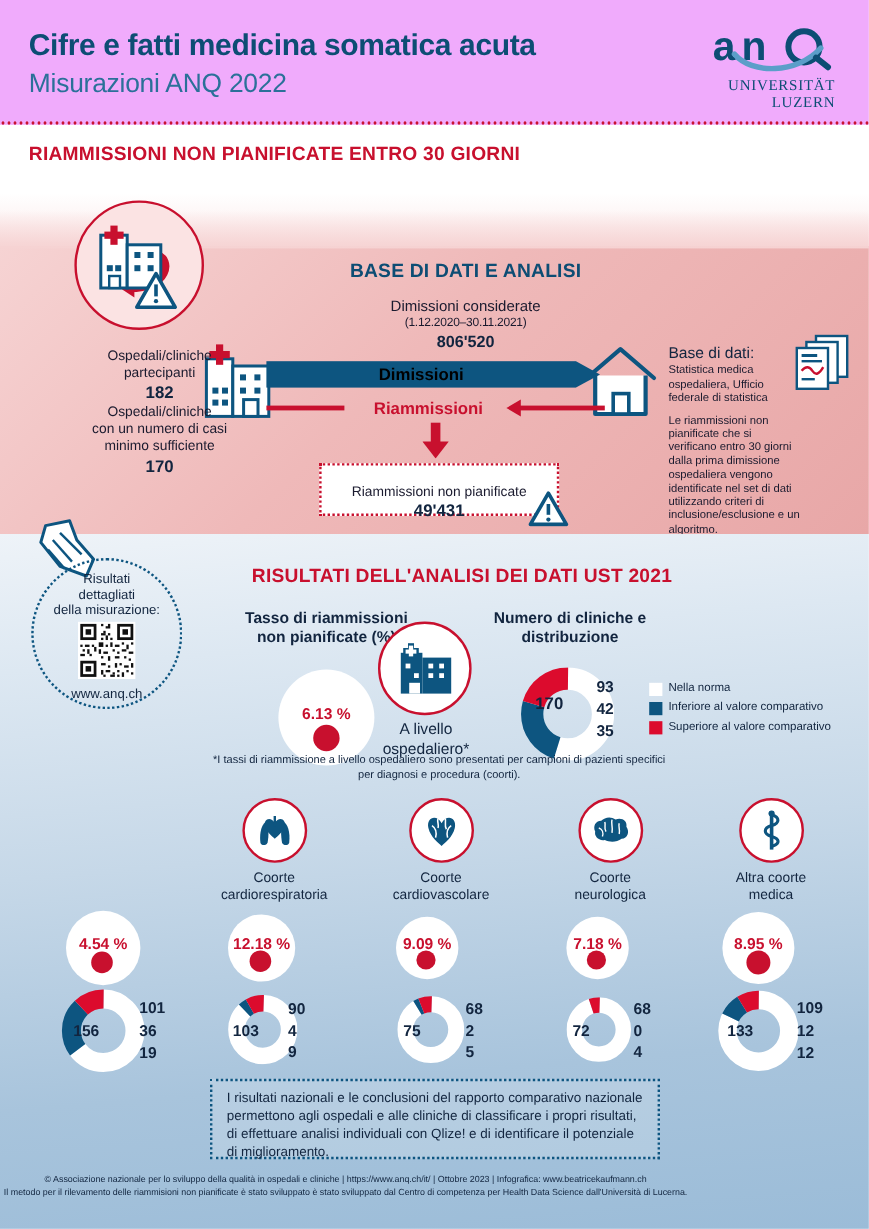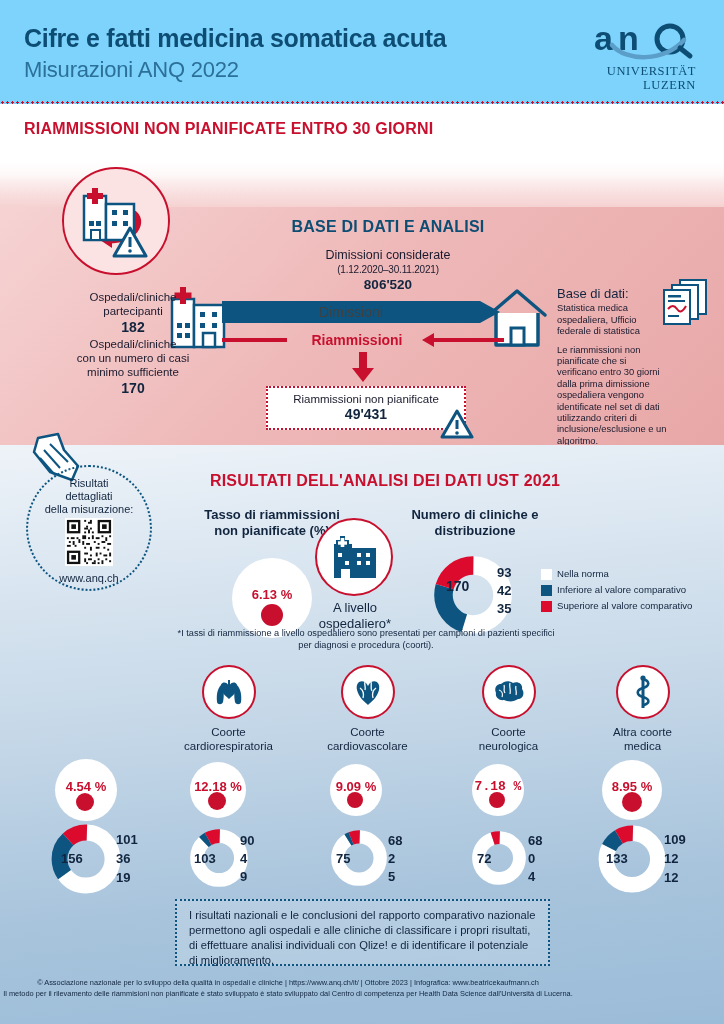--- a/index.html
+++ b/index.html
@@ -6,21 +6,21 @@
   body {
     width: 724px; height: 1024px;
     font-family: "Liberation Sans", sans-serif;
     background: #ffffff;
     position: relative;
     overflow: hidden;
   }
   .page { position: relative; width: 724px; height: 1024px; }
 
   
-  .header { position: absolute; left: 0; top: 0; width: 724px; height: 104px; background: #7dd3fc; }
+  .header { position: absolute; left: 0; top: 0; width: 724px; height: 104px; background: #f0abfc; }
   .title-main {
     position: absolute; left: 24px; top: 24px;
     font-size: 25px; font-weight: bold; color: #0d4d74; letter-spacing: -0.3px;
   }
   .title-sub {
     position: absolute; left: 24px; top: 57px;
     font-size: 22px; font-weight: normal; color: #2b7099; letter-spacing: -0.2px;
   }
   .logo-block { position: absolute; right: 22px; top: 20px; width: 112px; text-align: center; }
   .logo-anq { position: relative; height: 40px; }
@@ -80,36 +80,36 @@
   .flow-house    { position: absolute; left: 485px; top: 285px; }
 
   .arrow-dim {
     position: absolute; left: 222px; top: 301px; width: 278px; height: 22px;
   }
   .arrow-dim .bar { position:absolute; left:0; top:0; width:258px; height:22px; background:#0d5580; }
   .arrow-dim .tip { position:absolute; left:258px; top:0; width:0; height:0;
                     border-top:11px solid transparent; border-bottom:11px solid transparent;
                     border-left:20px solid #0d5580; }
   .arrow-dim .lbl { position:absolute; left:0; top:0; width:258px; height:22px; line-height:22px;
-                    text-align:center; color:#404040; font-size:14px; font-weight:normal; }
+                    text-align:center; color:#000000; font-size:14px; font-weight:bold; }
 
   .arrow-ri { position: absolute; left: 222px; top: 331px; width: 282px; height: 18px; }
   .arrow-ri .l1 { position:absolute; left:0; top:7px; width:65px; height:4px; background:#c8102e; }
   .arrow-ri .l2 { position:absolute; left:210px; top:7px; width:72px; height:4px; background:#c8102e; }
   .arrow-ri .tip{ position:absolute; left:200px; top:2px; width:0;height:0;
                   border-top:7px solid transparent; border-bottom:7px solid transparent;
                   border-right:12px solid #c8102e; }
   .arrow-ri .lbl{ position:absolute; left:60px; top:0; width:150px; height:18px; line-height:18px;
                   text-align:center; color:#c8102e; font-size:14px; font-weight:bold; }
 
   .arrow-down { position:absolute; left:352px; top:352px; }
 
   .riam-box {
     position: absolute; left: 266px; top: 386px; width: 200px; height: 44px;
-    background: #fff; border: 2.5px dotted #c8102e; text-align: center; padding-top: 5px;
+    background: #fff; border: 2.5px dotted #c8102e; text-align: center; padding-top: 16px;
   }
   .riam-box .t { font-size: 11.5px; color:#1a1a2e; }
   .riam-box .v { font-size: 14px; font-weight: bold; color:#12253f; margin-top: 1px; }
   .warn-tri { position:absolute; left:440px; top:409px; }
 
   .left-stat {
     position:absolute; width:170px; text-align:center; font-size:11.5px; color:#1a1a2e; line-height:14px;
   }
   .left-stat .n { font-size: 14px; font-weight: bold; color:#12253f; display:block; margin-top:2px; }
 
@@ -541,21 +541,21 @@
       <svg width="34" height="30" viewBox="0 0 34 30">
         <path d="M9 7 C4 7, 2 12, 4 16 C3 20, 7 24, 12 23 C16 25, 22 25, 26 22 C31 22, 33 16, 30 12 C31 7, 26 4, 21 6 C17 3, 12 4, 9 7 Z" fill="#0d5580"></path>
         <path d="M12 8 C13 11, 11 13, 13 16 M18 6 C17 10, 19 12, 18 17 M24 9 C23 12, 25 14, 24 18 M7 13 C10 14, 11 17, 10 20" stroke="#fff" stroke-width="1.2" fill="none"></path>
       </svg>
     </div>
     <div class="lbl">
       <span>Coorte</span><br>
       <span>neurologica</span>
     </div>
   </div>
-  <div class="pct-circle" style="left:472px; top:764px; width:52px; height:52px;font-family:Liberation Mono, monospace;">
+  <div class="pct-circle" style="left:472px; top:764px; width:52px; height:52px;">
     <span>7.18 %</span>
   </div>
   <div class="pct-dot" style="left:489px; top:792px; width:16px; height:16px;"></div>
   <svg style="position:absolute;left:472px;top:831px;" width="54" height="54" viewBox="0 0 42 42">
     <circle cx="21" cy="21" r="15.9" fill="transparent" stroke="#ffffff" stroke-width="10" stroke-dasharray="94.4 5.6" stroke-dashoffset="25"></circle>
     <circle cx="21" cy="21" r="15.9" fill="transparent" stroke="#0d5580" stroke-width="10" stroke-dasharray="0 100" stroke-dashoffset="-69.4"></circle>
     <circle cx="21" cy="21" r="15.9" fill="transparent" stroke="#dc0b2d" stroke-width="10" stroke-dasharray="5.6 94.4" stroke-dashoffset="-69.4"></circle>
   </svg>
   <div class="donut-num" style="left:477px; top:851px;">72</div>
   <div class="donut-num" style="left:528px; top:833px;">68</div>

